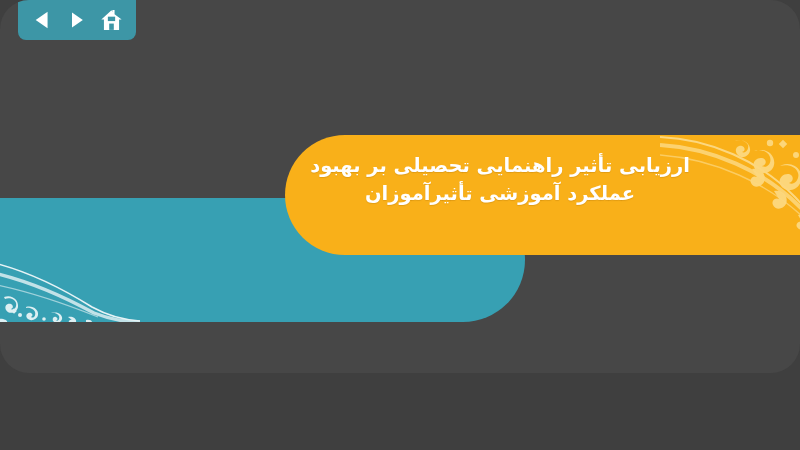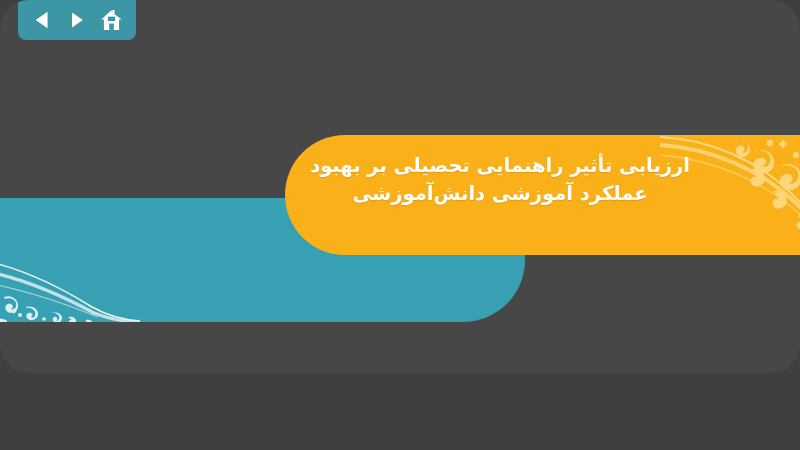--- a/index.html
+++ b/index.html
@@ -159,21 +159,21 @@
         <path d="M138,80 c8,-2 13,5 11,11 c-3,5 -10,5 -12,1 c-2,-3 2,-7 5,-5z"></path>
         <path d="M158,104 c7,-2 12,4 10,9 c-2,4 -8,4 -10,1 c-2,-3 2,-6 4,-4z"></path>
         <path d="M174,0 c6,6 9,14 8,20 l-4,-1 c1,-6 -2,-13 -7,-17z"></path>
         <path d="M152,2 c5,3 8,8 8,12 l-4,0 c0,-4 -2,-8 -6,-10z"></path>
       </g>
     </svg>
   </div>
 
   <div id="title-block">
     <span class="tline">ارزیابی تأثیر راهنمایی تحصیلی بر بهبود</span>
-    <span class="tline">عملکرد آموزشی دانش‌آموزشی</span>
+    <span class="tline">عملکرد آموزشی تأثیر‌آموزان</span>
   </div>
 
   <div id="navbar">
 
     <div class="nav-btn" title="Back">
       <svg viewBox="0 0 24 24" width="22" height="22">
         <polygon points="17,3 17,21 4,12" fill="#ffffff"></polygon>
       </svg>
     </div>
 

